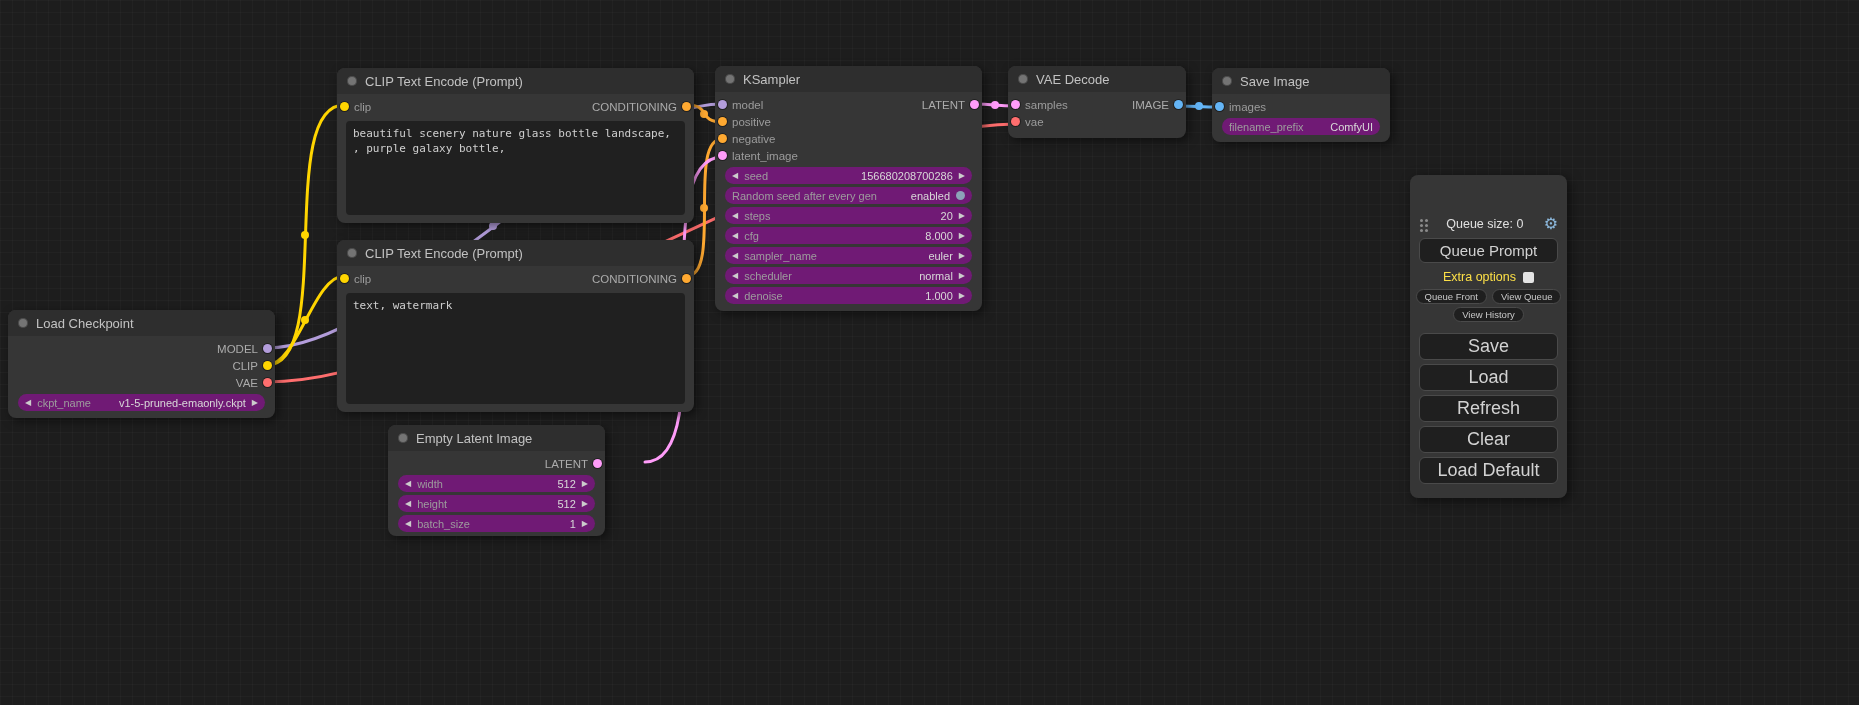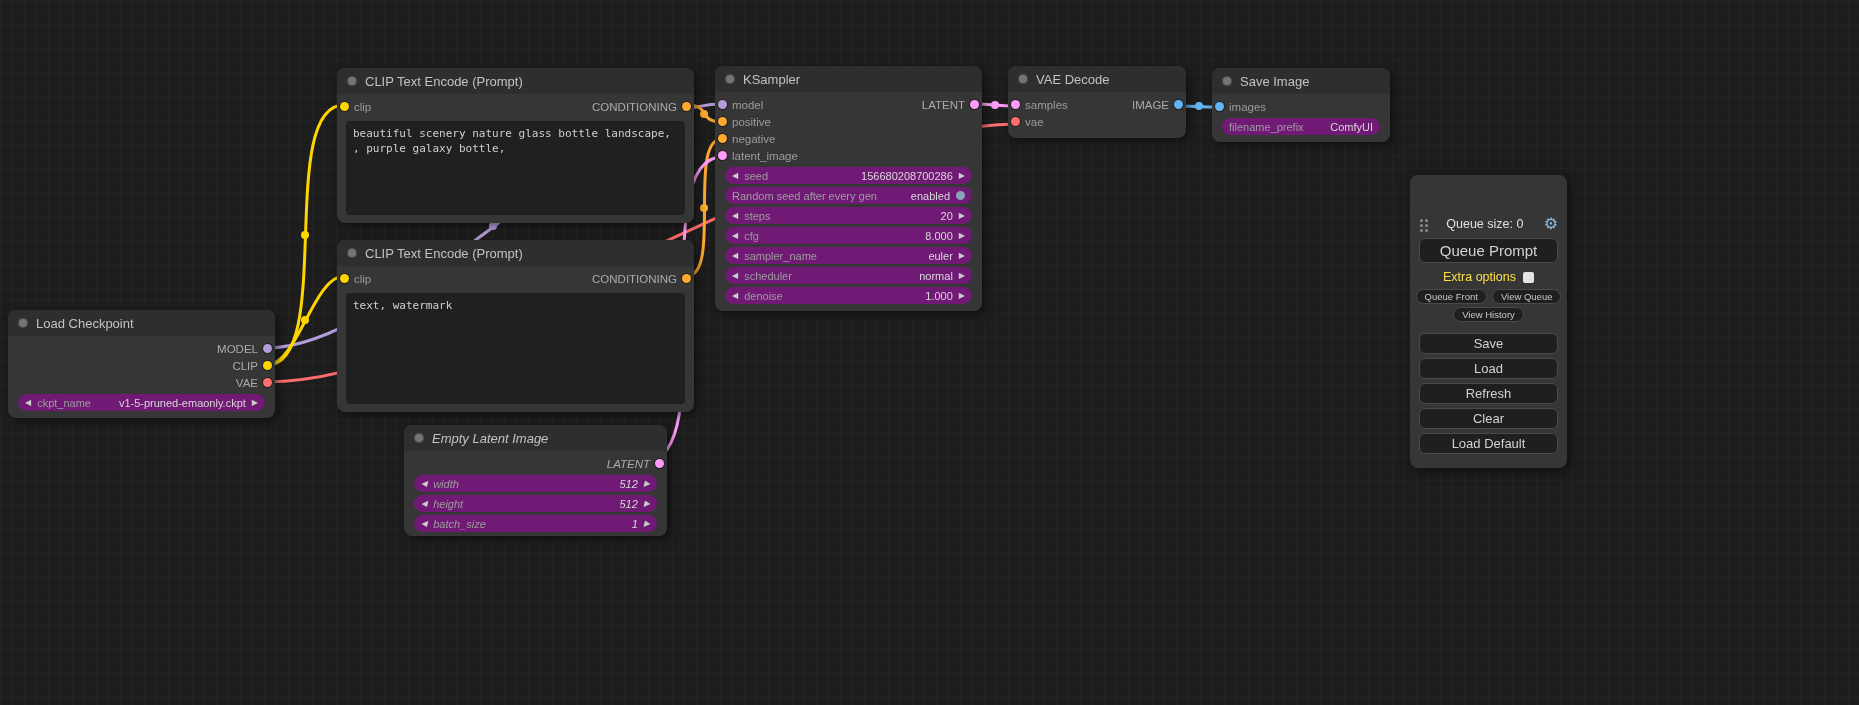--- a/index.html
+++ b/index.html
@@ -64,21 +64,21 @@
     box-shadow:5px 0 0 #8a8a8a, 0 5px 0 #8a8a8a, 5px 5px 0 #8a8a8a, 0 10px 0 #8a8a8a, 5px 10px 0 #8a8a8a; }
   .queue-size { flex:1; text-align:center; font-size:12.5px; color:#e0e0e0; }
   .gear { font-size:16px; color:#8cb8dc; cursor:pointer; line-height:1; }
 
   .btn {
     display:block; width:100%; background:#1f1f1f; border:1px solid #4a4a4a;
     border-radius:6px; color:#d2d2d2; font-family:inherit; text-align:center;
     cursor:pointer;
   }
   .btn-queue { font-size:15px; padding:3px 0; margin:3px 0 5px; }
-  .btn-big { font-size:13px; padding:2px 0; margin:4px 0; }
+  .btn-big { font-size:18px; padding:2px 0; margin:4px 0; }
   .btn-big.first { margin-top:11px; }
 
   .extra-row { display:flex; align-items:center; justify-content:center; gap:7px;
     font-size:12.5px; height:18px; color:#fde047; }
   .checkbox { width:11px; height:11px; background:#e4e4e4; border-radius:2px; cursor:pointer; }
 
   .pill-row { display:flex; gap:5px; justify-content:center; margin:3px 0; }
   .pill { background:#1f1f1f; border:1px solid #4a4a4a; border-radius:9px;
     font-size:9.5px; color:#c8c8c8; padding:1px 8px; font-family:inherit; cursor:pointer;
     white-space:nowrap; }
@@ -181,21 +181,21 @@
         <span class="spacer"></span>
         <span class="slot">
           <span class="out-label">CONDITIONING</span>
           <span class="dot" style="background: rgb(255, 169, 49);"></span>
         </span>
       </div>
       <textarea class="prompt" style="height: 111px;">text, watermark</textarea>
     </div>
   </div>
 
-  <div class="node" style="left:404px; top:425px; width:263px; height:111px;font-style:italic;">
+  <div class="node" style="left:388px; top:425px; width:217px; height:111px;">
     <div class="node-title">
       <span class="title-dot"></span>
       <span>Empty Latent Image</span>
     </div>
     <div class="node-body">
       <div class="slot-row">
         <span class="spacer"></span>
         <span class="slot">
           <span class="out-label">LATENT</span>
           <span class="dot" style="background: rgb(255, 156, 249);"></span>

